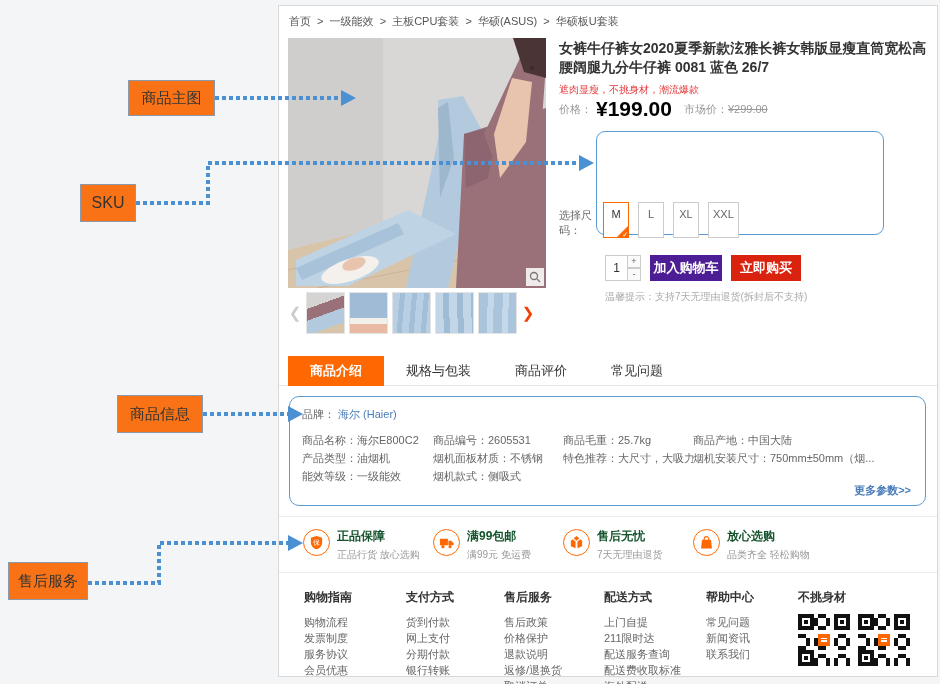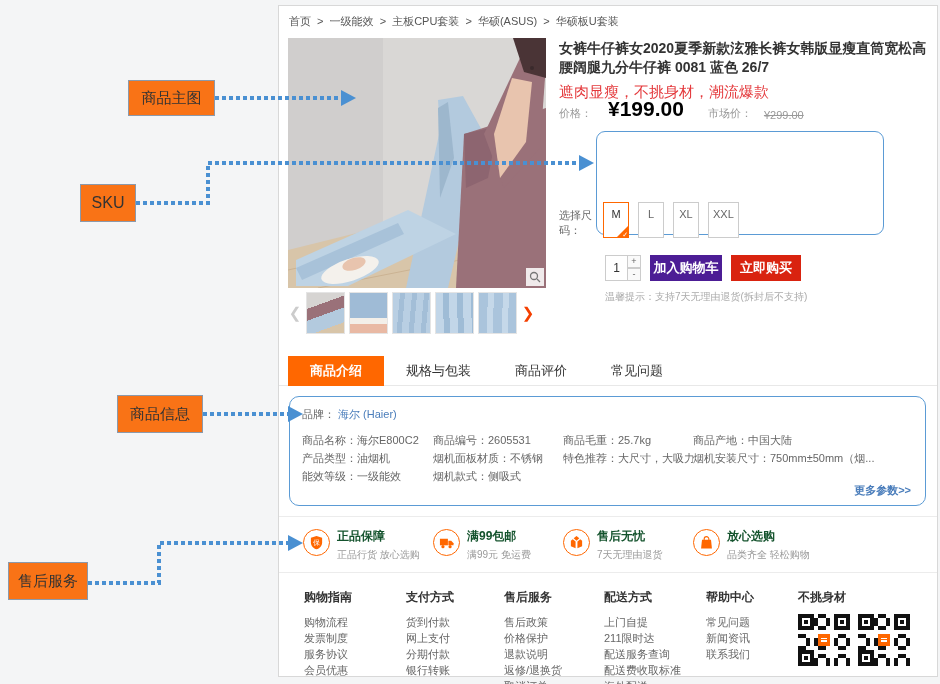--- a/index.html
+++ b/index.html
@@ -34,22 +34,22 @@
   .thumb { width:39px; height:42px; border:1px solid #e4e4e4; margin-left:4px; cursor:pointer; }
   .t1 { background:linear-gradient(160deg,#d6d4d2 0 30%,#9a7179 30% 52%,#b3cade 52% 80%,#d8c5a9 80%); }
   .t2 { background:linear-gradient(180deg,#9fbbd6 0 62%,#f3efe9 62% 78%,#e9b9a4 78%); }
   .t3 { background:repeating-linear-gradient(95deg,#b9cfe3 0 7px,#a3bed7 7px 12px); }
   .t4 { background:repeating-linear-gradient(88deg,#c2d6e8 0 8px,#9fbcd6 8px 14px); }
   .t5 { background:repeating-linear-gradient(92deg,#aac4dc 0 9px,#c5d8e9 9px 15px); }
 
   
   .detail { position:absolute; left:280px; top:33px; width:376px; height:275px; }
   .p-title { position:absolute; top:0; width:376px; font-size:14px; font-weight:bold; color:#333; line-height:19px; }
-  .p-promo { position:absolute; top:44px; font-size:15px; color:#e4393c; }
-  .p-price { position:absolute; top:58px; display:flex; align-items:flex-end;gap:12px; }
+  .p-promo { position:absolute; top:44px; font-size:10px; color:#e4393c; }
+  .p-price { position:absolute; top:58px; display:flex; align-items:center; }
   .price-label { font-size:11px; color:#999; margin-right:4px; }
   .price-now { font-size:21px; font-weight:bold; color:#000000; margin-right:12px; }
   .market-label { font-size:11px; color:#999; }
   .price-old { font-size:11px; color:#999; text-decoration:line-through; }
 
   .sku-area { position:absolute; top:92px; width:376px; height:118px; }
   .sku-outline { position:absolute; left:37px; top:0; width:288px; height:104px;
     border:1px solid #5b9bd5; border-radius:9px; pointer-events:none; }
   .sku-row { position:absolute; left:0; display:flex; }
   .row-series { top:8px; width:376px; }

